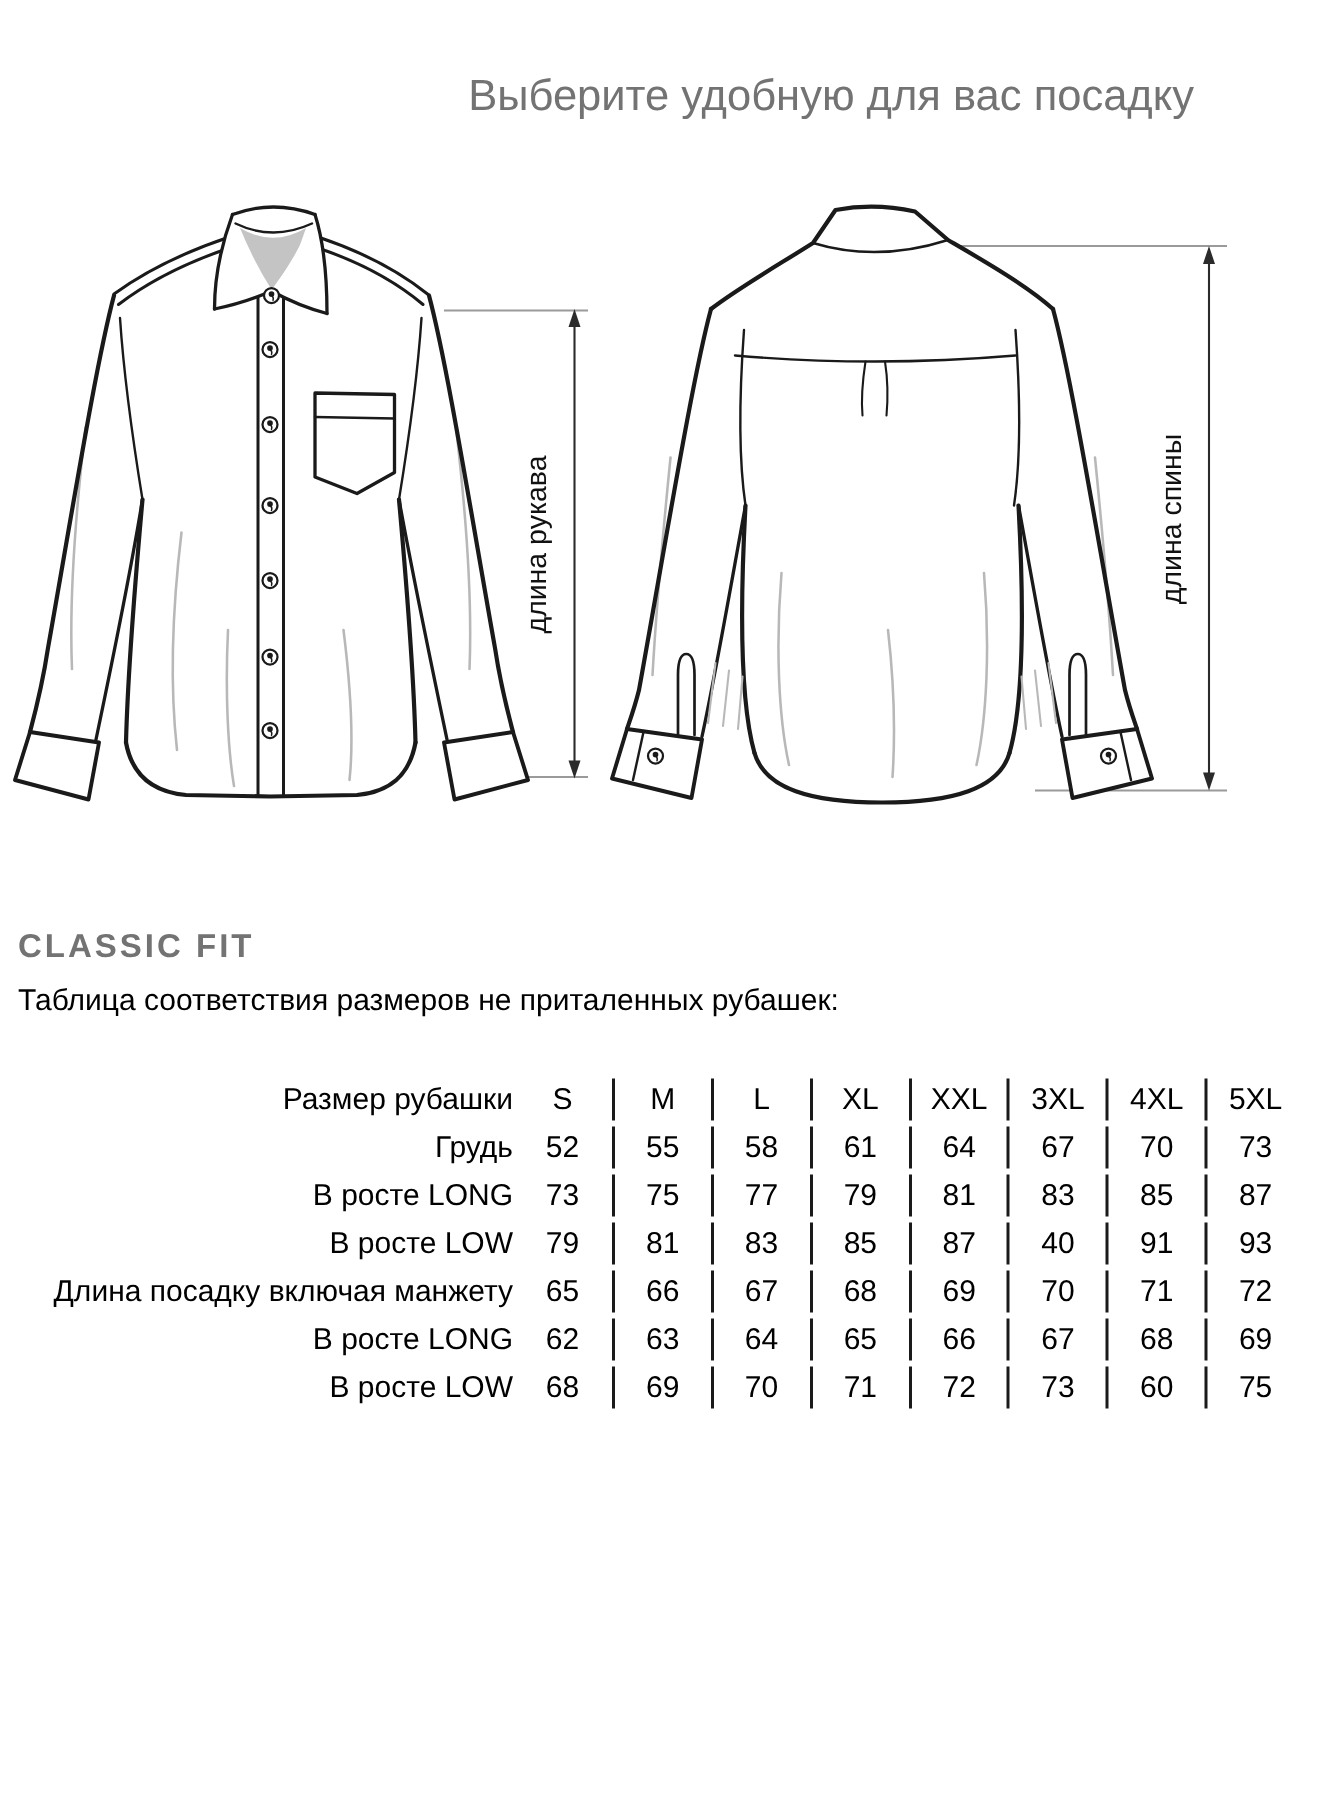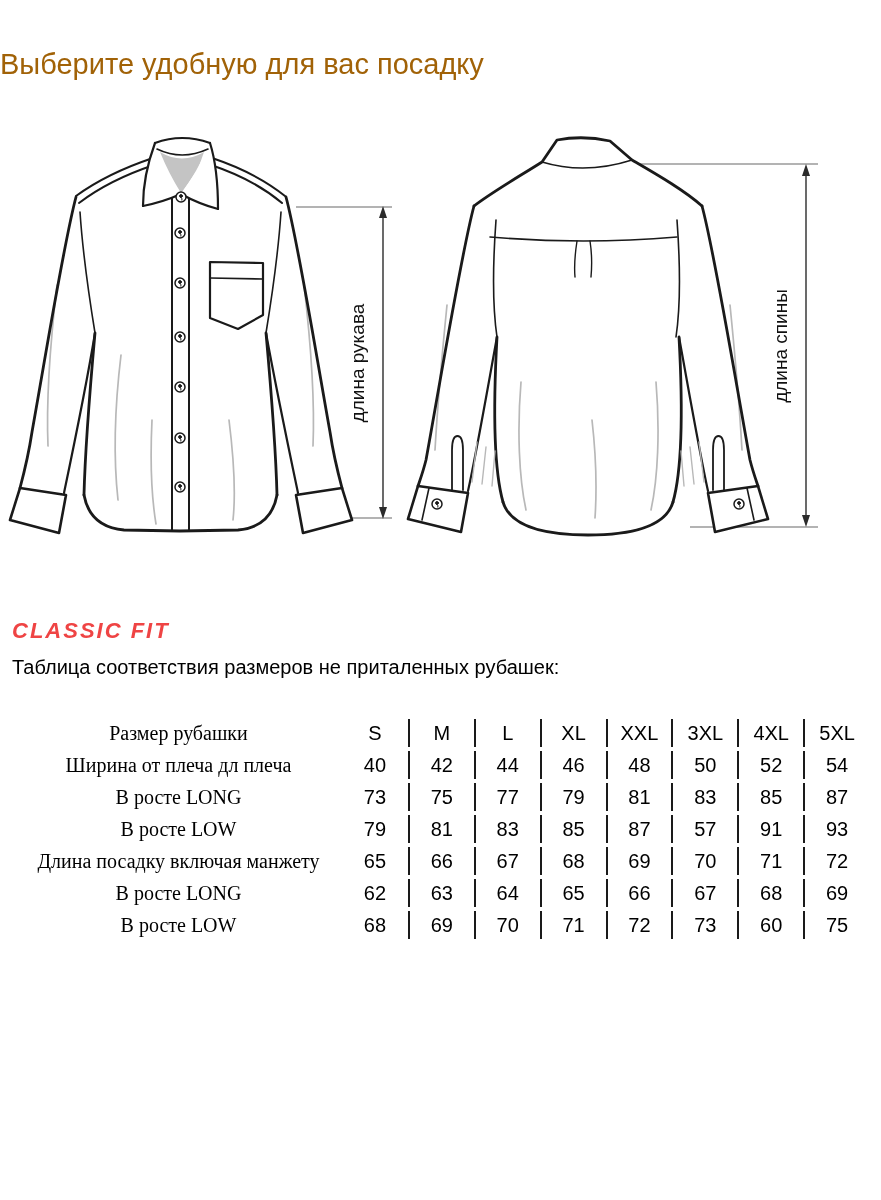--- a/index.html
+++ b/index.html
@@ -1,24 +1,24 @@
 <!DOCTYPE html>
 <html><head>
 <meta charset="utf-8">
 <style>
   html,body{margin:0;padding:0;background:#fff;}
   body{width:881px;height:1200px;overflow:hidden;font-family:"Liberation Sans",sans-serif;color:#000;position:relative;}
   .page{position:relative;width:881px;height:1200px;background:#fff;}
-  .page-title{position:absolute;top:48px;left:0;width:796px;text-align:left;font-size:29px;font-weight:400;color:#a16207;}
+  .page-title{position:absolute;top:48px;left:0;width:796px;text-align:right;font-size:29px;font-weight:400;color:#737373;}
   .figure{position:absolute;top:120px;left:0;width:881px;height:460px;}
-  .fit-heading{position:absolute;top:618px;left:12px;font-size:22px;font-weight:700;letter-spacing:2px;color:#ef4444;font-style:italic;}
+  .fit-heading{position:absolute;top:618px;left:12px;font-size:22px;font-weight:700;letter-spacing:2px;color:#737373;}
   .table-caption{position:absolute;top:656px;left:12px;font-size:20px;font-weight:400;color:#000;text-align:center;}
   table.size-table{position:absolute;top:715px;left:14px;width:855px;border-collapse:separate;border-spacing:0 4px;table-layout:fixed;}
   table.size-table td{height:28px;padding:0;font-size:20px;vertical-align:middle;text-align:center;white-space:nowrap;color:#000;}
-  table.size-table td.label{text-align:center;padding-left:1px;font-family:Liberation Serif, serif;}
+  table.size-table td.label{text-align:right;padding-left:1px;}
   table.size-table td:first-child{width:327px;}
   table.size-table td.v + td.v{border-left:2px solid #1a1a1a;}
   svg text{font-family:"Liberation Sans",sans-serif;}
 </style>
 </head>
 <body>
 
 <div class="page">
 
   <div class="page-title">Выберите удобную для вас посадку</div>
@@ -184,49 +184,49 @@
           <td class="v">S</td>
           <td class="v">M</td>
           <td class="v">L</td>
           <td class="v">XL</td>
           <td class="v">XXL</td>
           <td class="v">3XL</td>
           <td class="v">4XL</td>
           <td class="v">5XL</td>
         </tr>
         <tr>
-          <td class="label">Ширина от плеча дл плеча</td>
-          <td class="v">40</td>
-          <td class="v">42</td>
-          <td class="v">44</td>
-          <td class="v">46</td>
-          <td class="v">48</td>
-          <td class="v">50</td>
+          <td class="label">Грудь</td>
           <td class="v">52</td>
-          <td class="v">54</td>
+          <td class="v">55</td>
+          <td class="v">58</td>
+          <td class="v">61</td>
+          <td class="v">64</td>
+          <td class="v">67</td>
+          <td class="v">70</td>
+          <td class="v">73</td>
         </tr>
         <tr>
           <td class="label">В росте LONG</td>
           <td class="v">73</td>
           <td class="v">75</td>
           <td class="v">77</td>
           <td class="v">79</td>
           <td class="v">81</td>
           <td class="v">83</td>
           <td class="v">85</td>
           <td class="v">87</td>
         </tr>
         <tr>
           <td class="label">В росте LOW</td>
           <td class="v">79</td>
           <td class="v">81</td>
           <td class="v">83</td>
           <td class="v">85</td>
           <td class="v">87</td>
-          <td class="v">57</td>
+          <td class="v">40</td>
           <td class="v">91</td>
           <td class="v">93</td>
         </tr>
         <tr>
           <td class="label">Длина посадку включая манжету</td>
           <td class="v">65</td>
           <td class="v">66</td>
           <td class="v">67</td>
           <td class="v">68</td>
           <td class="v">69</td>

